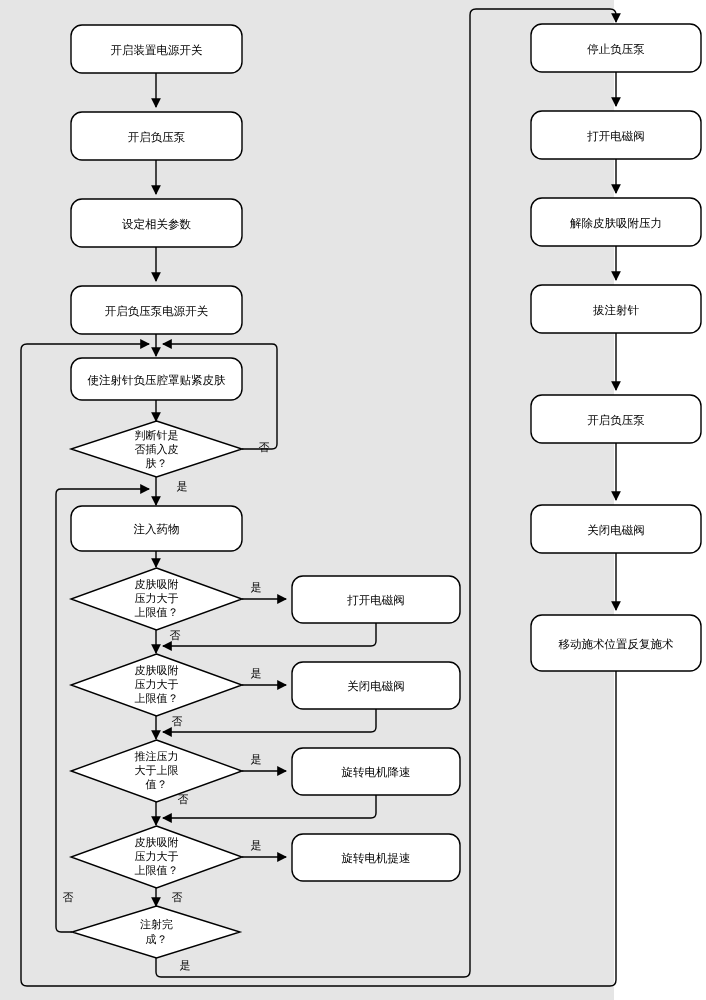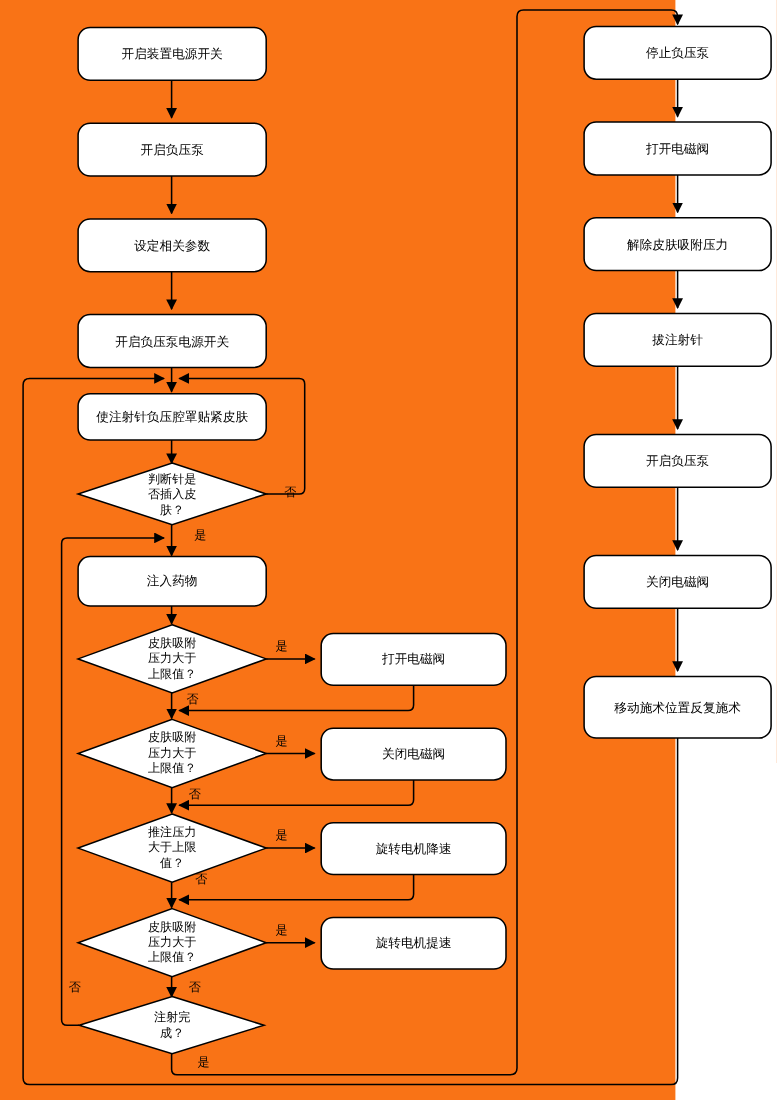--- a/index.html
+++ b/index.html
@@ -1,20 +1,20 @@
 <!DOCTYPE html>
 <html><head>
 <meta charset="utf-8">
 <style>
   html,body{margin:0;padding:0;background:#ffffff;}
   body{
     width:706px;height:1000px;overflow:hidden;
     font-family:"DejaVu Sans","Liberation Sans",sans-serif;
   }
-  #flow-root{position:relative;width:614px;height:1000px;background:#f97316;}
+  #flow-root{position:relative;width:614px;height:1000px;background:#e5e5e5;}
   svg#flow-svg{display:block;width:706px;height:1000px;}
   .node-shape{fill:#ffffff;stroke:#000000;stroke-width:1.4;}
   .conn{fill:none;stroke:#000000;stroke-width:1.4;}
   .node-label{
     font-family:"DejaVu Sans","Liberation Sans",sans-serif;
     font-size:11.5px;fill:#000;text-anchor:middle;
     dominant-baseline:middle;
   }
   .node-label.small{font-size:11px;}
   .edge-label{

